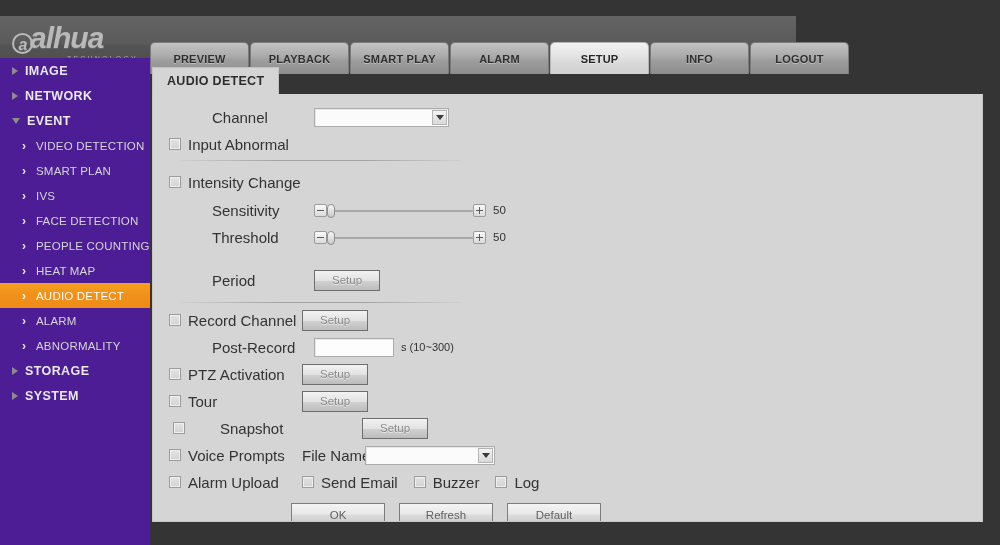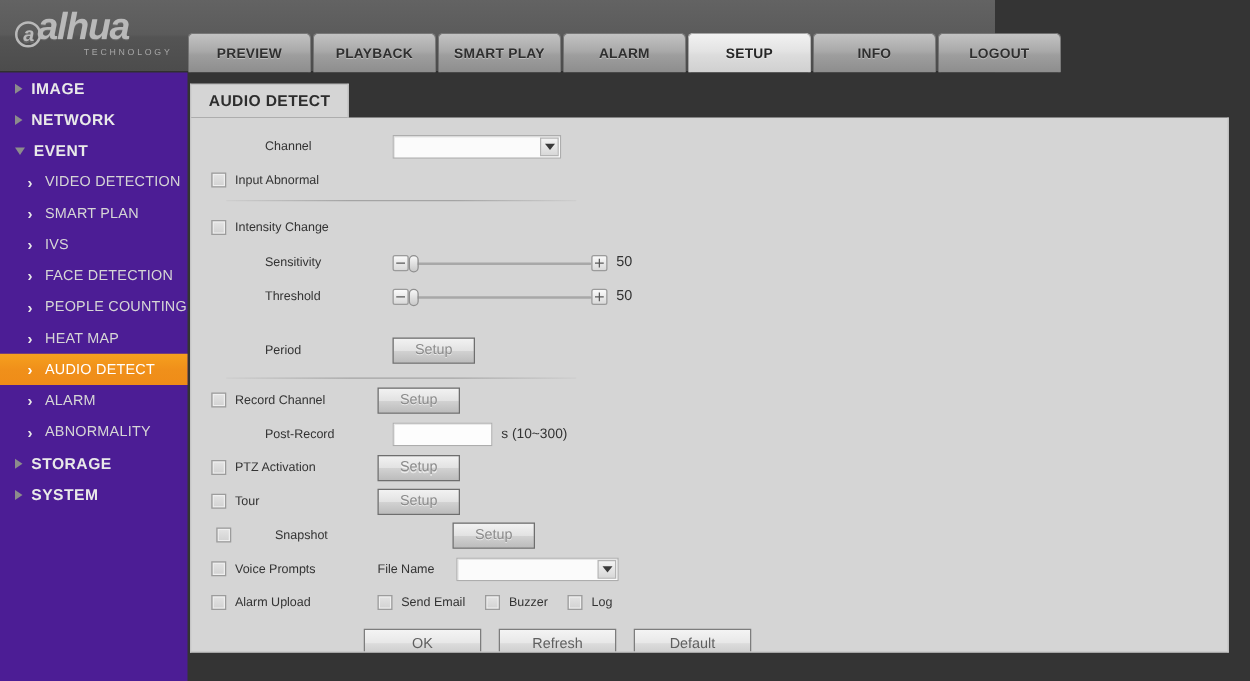--- a/index.html
+++ b/index.html
@@ -15,21 +15,21 @@
     position: relative;
     width: 1000px;
     height: 545px;
     overflow: hidden;
     background: #343434;
   }
 
   
   .header {
     position: absolute;
-    left: 0; top: 0;
+    left: 0; top: 16px;
     width: 796px; height: 58px;
     background: linear-gradient(to bottom, #636363 0%, #5b5b5b 48%, #545454 52%, #4c4c4c 100%);
     border-bottom: 1px solid #2e2e2e;
     box-sizing: border-box;
   }
   .logo {
     position: absolute;
     left: 12px; top: 7px;
     width: 130px; height: 42px;
     user-select: none;
@@ -193,21 +193,21 @@
 
   
   .row {
     position: absolute;
     left: 0;
     height: 22px;
     display: flex;
     align-items: center;
   }
   .lbl {
-    font-size: 10px;
+    font-size: 15px;
     color: #333;
     white-space: nowrap;
   }
   .lbl-ind {
     padding-left: 31px;
   }
   .cb {
     width: 12px; height: 12px;
     border: 1px solid #9c9c9c;
     background: linear-gradient(to bottom, #e4e4e4, #d2d2d2);

